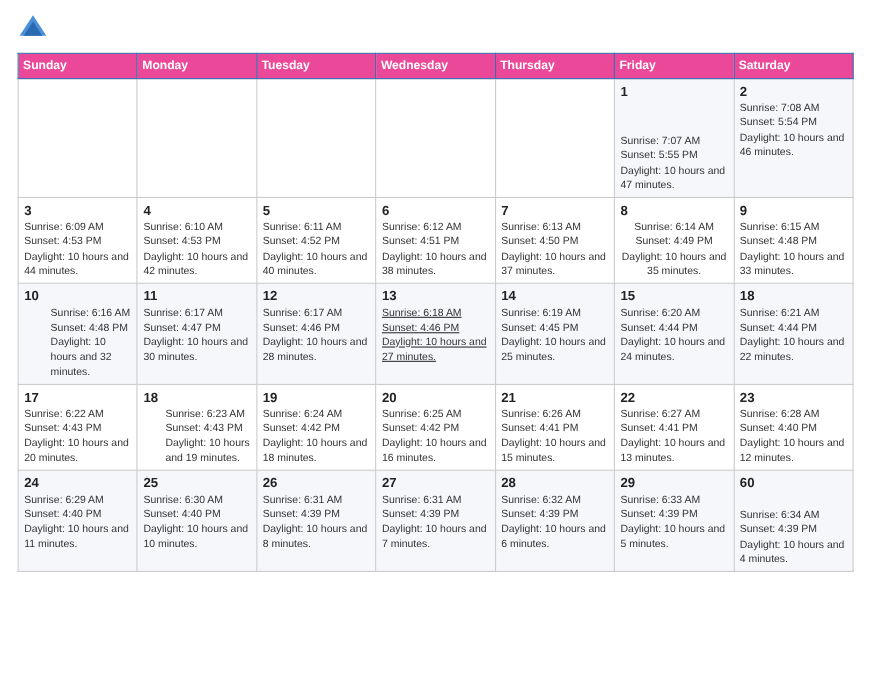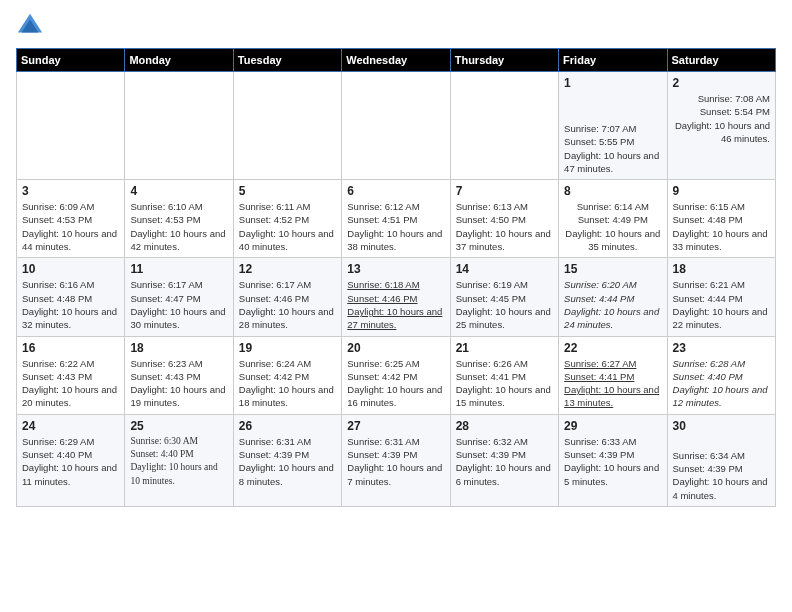--- a/index.html
+++ b/index.html
@@ -51,21 +51,21 @@
       font-size: 14px;
       color: #555;
       font-weight: normal;
     }
     .calendar {
       width: 100%;
       border-collapse: collapse;
       font-size: 10px;
     }
     .calendar thead th {
-      background: #000000;
+      background: #ec4899;
       color: #fff;
       padding: 5px 4px;
       text-align: left;
       font-size: 11px;
       font-weight: bold;
       border: 1px solid #3a6eb1;
     }
     .calendar tbody td {
       width: calc(100% / 7);
       vertical-align: top;
@@ -137,21 +137,21 @@
           <td class="empty-cell"></td>
           <td class="empty-cell"></td>
           <td>
             <span class="day-num">1</span>
             <div class="day-info" style="white-space: pre-line; margin-top: 32px;">Sunrise: 7:07 AM
 Sunset: 5:55 PM
 Daylight: 10 hours and 47 minutes.</div>
           </td>
           <td>
             <span class="day-num">2</span>
-            <div class="day-info" style="white-space: pre-line; text-align: right;">Sunrise: 7:08 AM
+            <div class="day-info" style="white-space: pre-line;">Sunrise: 7:08 AM
 Sunset: 5:54 PM
 Daylight: 10 hours and 46 minutes.</div>
           </td>
         </tr>
         <tr>
           <td>
             <span class="day-num">3</span>
             <div class="day-info" style="white-space: pre-line;">Sunrise: 6:09 AM
 Sunset: 4:53 PM
 Daylight: 10 hours and 44 minutes.</div>
@@ -189,21 +189,21 @@
           <td>
             <span class="day-num">9</span>
             <div class="day-info" style="white-space: pre-line;">Sunrise: 6:15 AM
 Sunset: 4:48 PM
 Daylight: 10 hours and 33 minutes.</div>
           </td>
         </tr>
         <tr>
           <td>
             <span class="day-num">10</span>
-            <div class="day-info" style="white-space: pre-line;">Sunrise: 6:16 AM
+            <div class="day-info" style="white-space: pre-line; margin-left: 24px;">Sunrise: 6:16 AM
 Sunset: 4:48 PM
 Daylight: 10 hours and 32 minutes.</div>
           </td>
           <td>
             <span class="day-num">11</span>
             <div class="day-info" style="white-space: pre-line;">Sunrise: 6:17 AM
 Sunset: 4:47 PM
 Daylight: 10 hours and 30 minutes.</div>
           </td>
           <td>
@@ -219,41 +219,41 @@
 Daylight: 10 hours and 27 minutes.</div>
           </td>
           <td>
             <span class="day-num">14</span>
             <div class="day-info" style="white-space: pre-line;">Sunrise: 6:19 AM
 Sunset: 4:45 PM
 Daylight: 10 hours and 25 minutes.</div>
           </td>
           <td>
             <span class="day-num">15</span>
-            <div class="day-info" style="white-space: pre-line; font-style: italic;">Sunrise: 6:20 AM
+            <div class="day-info" style="white-space: pre-line;">Sunrise: 6:20 AM
 Sunset: 4:44 PM
 Daylight: 10 hours and 24 minutes.</div>
           </td>
           <td>
             <span class="day-num">18</span>
             <div class="day-info" style="white-space: pre-line;">Sunrise: 6:21 AM
 Sunset: 4:44 PM
 Daylight: 10 hours and 22 minutes.</div>
           </td>
         </tr>
         <tr>
           <td>
-            <span class="day-num">16</span>
+            <span class="day-num">17</span>
             <div class="day-info" style="white-space: pre-line;">Sunrise: 6:22 AM
 Sunset: 4:43 PM
 Daylight: 10 hours and 20 minutes.</div>
           </td>
           <td>
             <span class="day-num">18</span>
-            <div class="day-info" style="white-space: pre-line;">Sunrise: 6:23 AM
+            <div class="day-info" style="white-space: pre-line; margin-left: 20px;">Sunrise: 6:23 AM
 Sunset: 4:43 PM
 Daylight: 10 hours and 19 minutes.</div>
           </td>
           <td>
             <span class="day-num">19</span>
             <div class="day-info" style="white-space: pre-line;">Sunrise: 6:24 AM
 Sunset: 4:42 PM
 Daylight: 10 hours and 18 minutes.</div>
           </td>
           <td>
@@ -263,41 +263,41 @@
 Daylight: 10 hours and 16 minutes.</div>
           </td>
           <td>
             <span class="day-num">21</span>
             <div class="day-info" style="white-space: pre-line;">Sunrise: 6:26 AM
 Sunset: 4:41 PM
 Daylight: 10 hours and 15 minutes.</div>
           </td>
           <td>
             <span class="day-num">22</span>
-            <div class="day-info" style="white-space: pre-line; text-decoration: underline;">Sunrise: 6:27 AM
+            <div class="day-info" style="white-space: pre-line;">Sunrise: 6:27 AM
 Sunset: 4:41 PM
 Daylight: 10 hours and 13 minutes.</div>
           </td>
           <td>
             <span class="day-num">23</span>
-            <div class="day-info" style="white-space: pre-line; font-style: italic;">Sunrise: 6:28 AM
+            <div class="day-info" style="white-space: pre-line;">Sunrise: 6:28 AM
 Sunset: 4:40 PM
 Daylight: 10 hours and 12 minutes.</div>
           </td>
         </tr>
         <tr>
           <td>
             <span class="day-num">24</span>
             <div class="day-info" style="white-space: pre-line;">Sunrise: 6:29 AM
 Sunset: 4:40 PM
 Daylight: 10 hours and 11 minutes.</div>
           </td>
           <td>
             <span class="day-num">25</span>
-            <div class="day-info" style="white-space: pre-line; font-family: Liberation Serif, serif;">Sunrise: 6:30 AM
+            <div class="day-info" style="white-space: pre-line;">Sunrise: 6:30 AM
 Sunset: 4:40 PM
 Daylight: 10 hours and 10 minutes.</div>
           </td>
           <td>
             <span class="day-num">26</span>
             <div class="day-info" style="white-space: pre-line;">Sunrise: 6:31 AM
 Sunset: 4:39 PM
 Daylight: 10 hours and 8 minutes.</div>
           </td>
           <td>
@@ -312,21 +312,21 @@
 Sunset: 4:39 PM
 Daylight: 10 hours and 6 minutes.</div>
           </td>
           <td>
             <span class="day-num">29</span>
             <div class="day-info" style="white-space: pre-line;">Sunrise: 6:33 AM
 Sunset: 4:39 PM
 Daylight: 10 hours and 5 minutes.</div>
           </td>
           <td>
-            <span class="day-num">30</span>
+            <span class="day-num">60</span>
             <div class="day-info" style="white-space: pre-line; margin-top: 16px;">Sunrise: 6:34 AM
 Sunset: 4:39 PM
 Daylight: 10 hours and 4 minutes.</div>
           </td>
         </tr>
       </tbody>
   </table>
 </div>
 
 </body></html>

